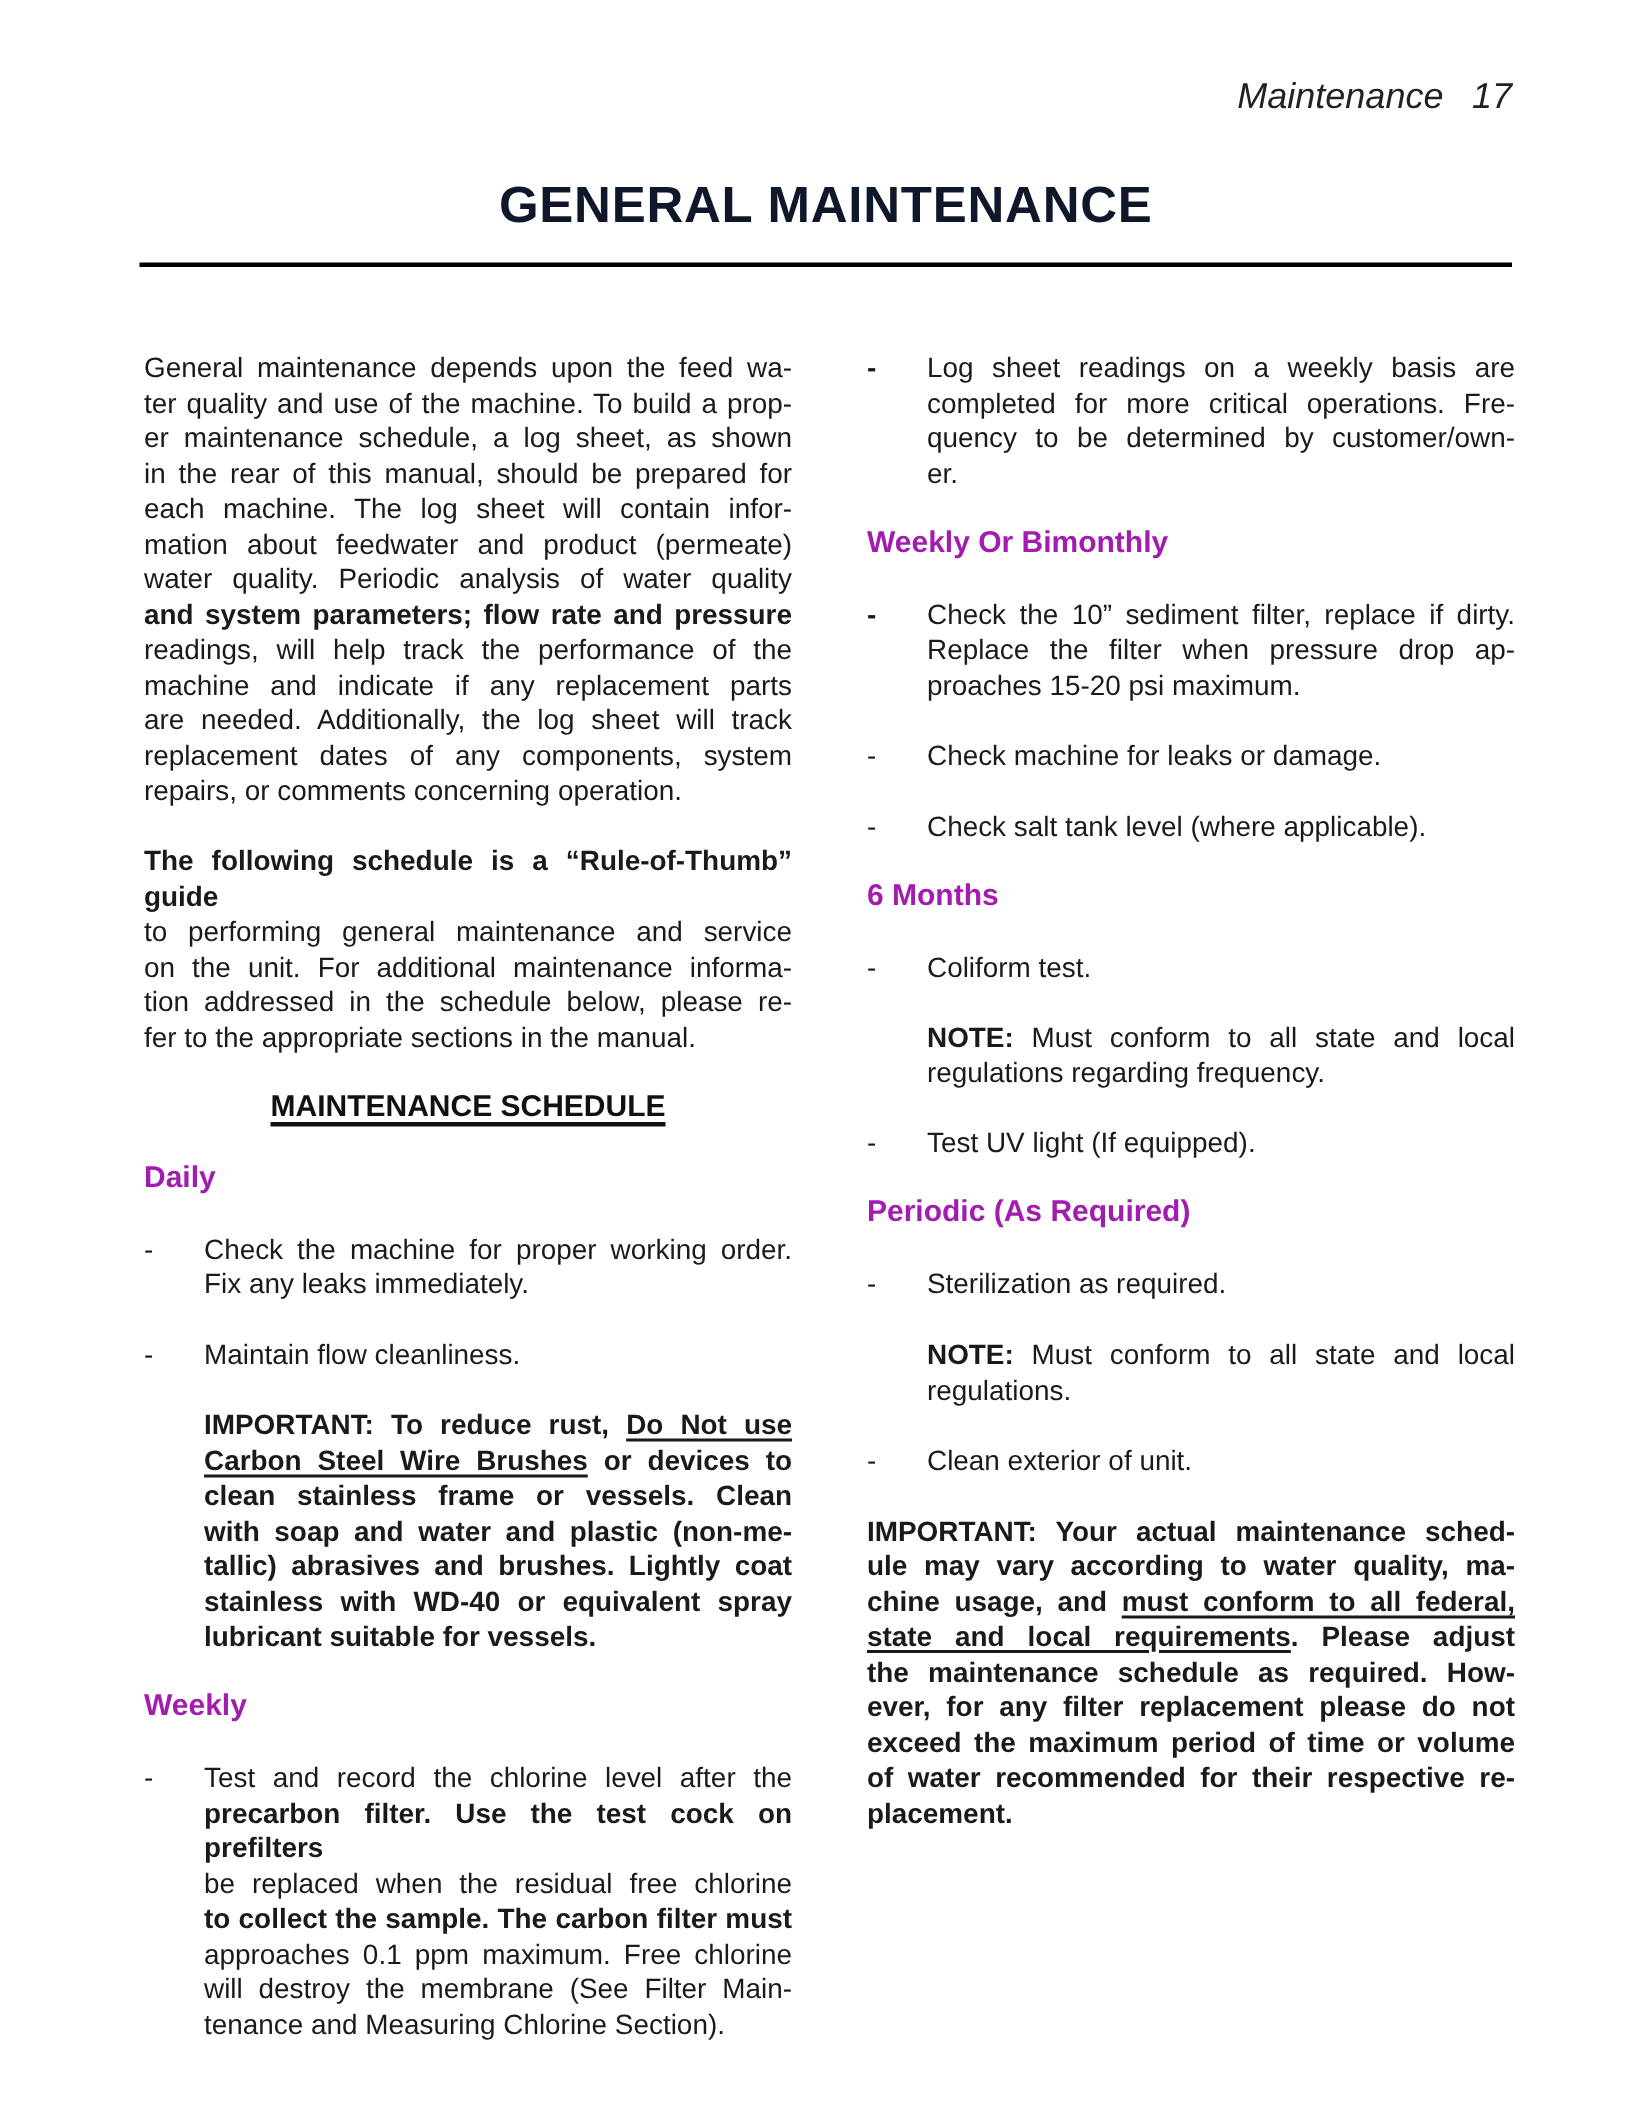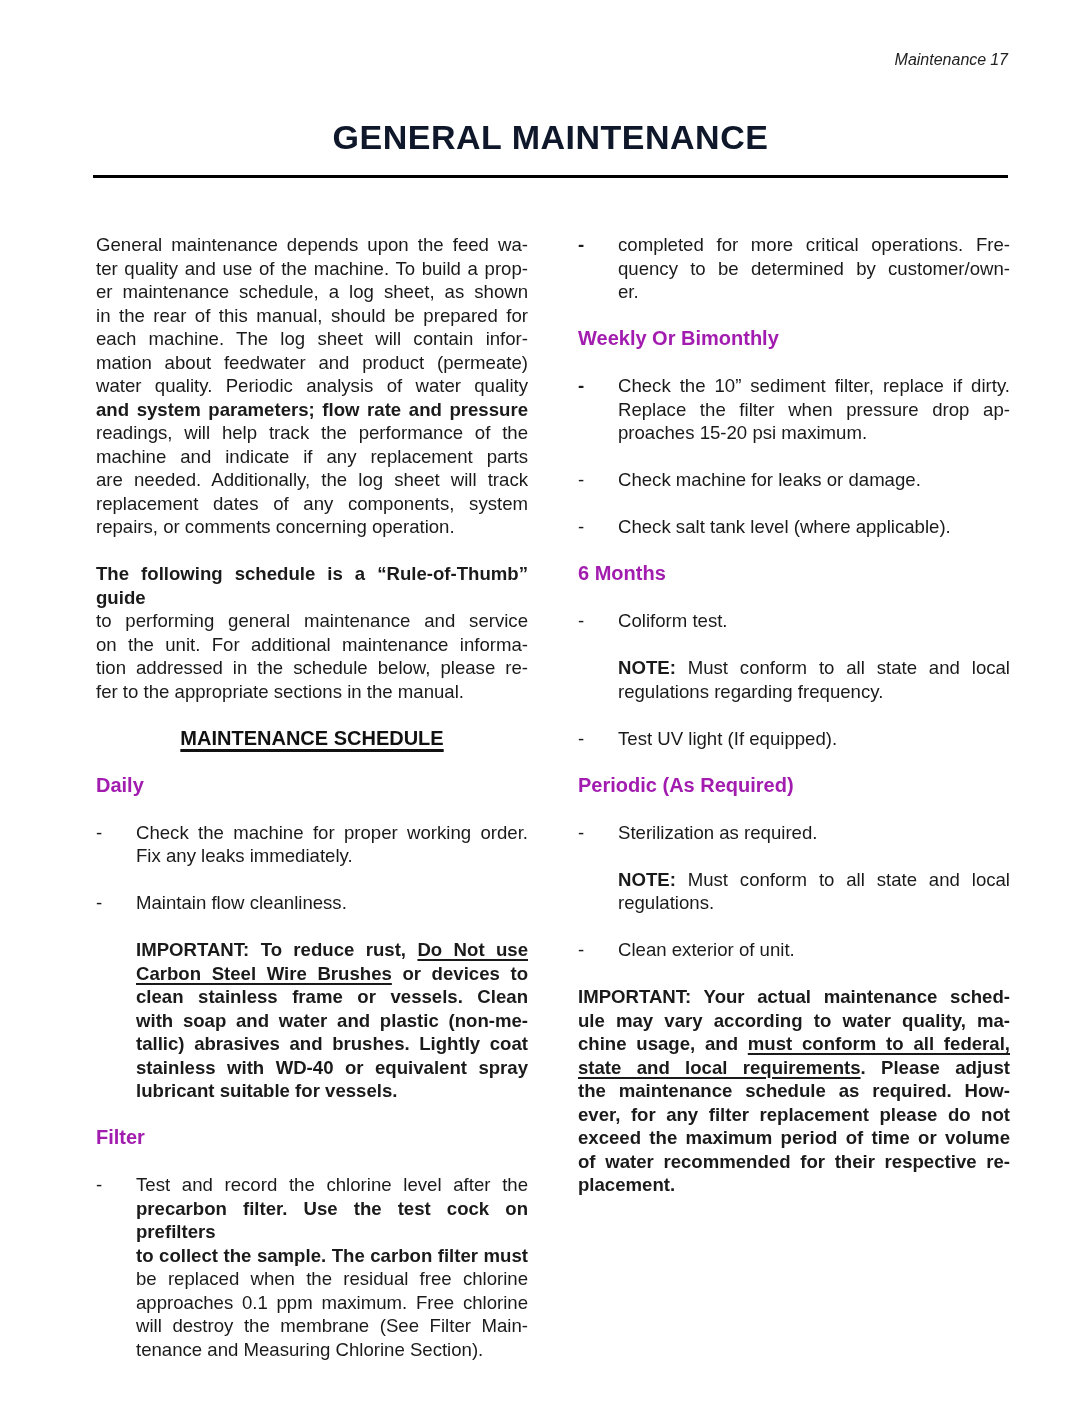--- a/index.html
+++ b/index.html
@@ -7,22 +7,22 @@
     width: 1088px; height: 1408px;
     background: #ffffff;
     font-family: "Liberation Sans", sans-serif;
     color: #1a1a1a;
     -webkit-font-smoothing: antialiased;
   }
   .page { position: relative; width: 1088px; height: 1408px; background: #fff; overflow: hidden; }
 
   .page-header {
     position: absolute; top: 51px; right: 80px;
-    font-style: italic; font-size: 16px; color: #222;
-    display: flex; gap: 4px;
+    font-style: italic; font-size: 24px; color: #222;
+    display: flex; gap: 19px;
   }
 
   .title {
     position: absolute; top: 120px; left: 93px; width: 915px;
     margin: 0; text-align: center;
     font-size: 34px; font-weight: bold; letter-spacing: 0.5px;
     line-height: 1; color: #0f172a;
     font-family: "Liberation Sans", sans-serif;
   }
 
@@ -96,35 +96,36 @@
       </div>
       <div class="block para bold indent">
         <div class="line j"><span>IMPORTANT: To reduce rust, </span><span class="u">Do Not use</span></div>
         <div class="line j"><span class="u">Carbon Steel Wire Brushes</span><span> or devices to</span></div>
         <div class="line j"><span>clean stainless frame or vessels. Clean</span></div>
         <div class="line j"><span>with soap and water and plastic (non-me-</span></div>
         <div class="line j"><span>tallic) abrasives and brushes. Lightly coat</span></div>
         <div class="line j"><span>stainless with WD-40 or equivalent spray</span></div>
         <div class="line"><span>lubricant suitable for vessels.</span></div>
       </div>
-      <div class="block heading">Filter</div>
+      <div class="block heading">Weekly</div>
       <div class="block bullet">
         <span class="dash">-</span>
         <div class="line j"><span>Test and record the chlorine level after the</span></div>
         <div class="line j"><span class="b">precarbon filter. Use the test cock on prefilters</span></div>
+        <div class="line j"><span>be replaced when the residual free chlorine</span></div>
         <div class="line j"><span class="b">to collect the sample. The carbon filter must</span></div>
-        <div class="line j"><span>be replaced when the residual free chlorine</span></div>
         <div class="line j"><span>approaches 0.1 ppm maximum. Free chlorine</span></div>
         <div class="line j"><span>will destroy the membrane (See Filter Main-</span></div>
         <div class="line"><span>tenance and Measuring Chlorine Section).</span></div>
       </div>
     </div>
   <div class="col col-right" id="col-right">
       <div class="block bullet">
         <span class="dash b">-</span>
+        <div class="line j"><span>Log sheet readings on a weekly basis are</span></div>
         <div class="line j"><span>completed for more critical operations. Fre-</span></div>
         <div class="line j"><span>quency to be determined by customer/own-</span></div>
         <div class="line"><span>er.</span></div>
       </div>
       <div class="block heading">Weekly Or Bimonthly</div>
       <div class="block bullet">
         <span class="dash b">-</span>
         <div class="line j"><span>Check the 10” sediment filter, replace if dirty.</span></div>
         <div class="line j"><span>Replace the filter when pressure drop ap-</span></div>
         <div class="line"><span>proaches 15-20 psi maximum.</span></div>

